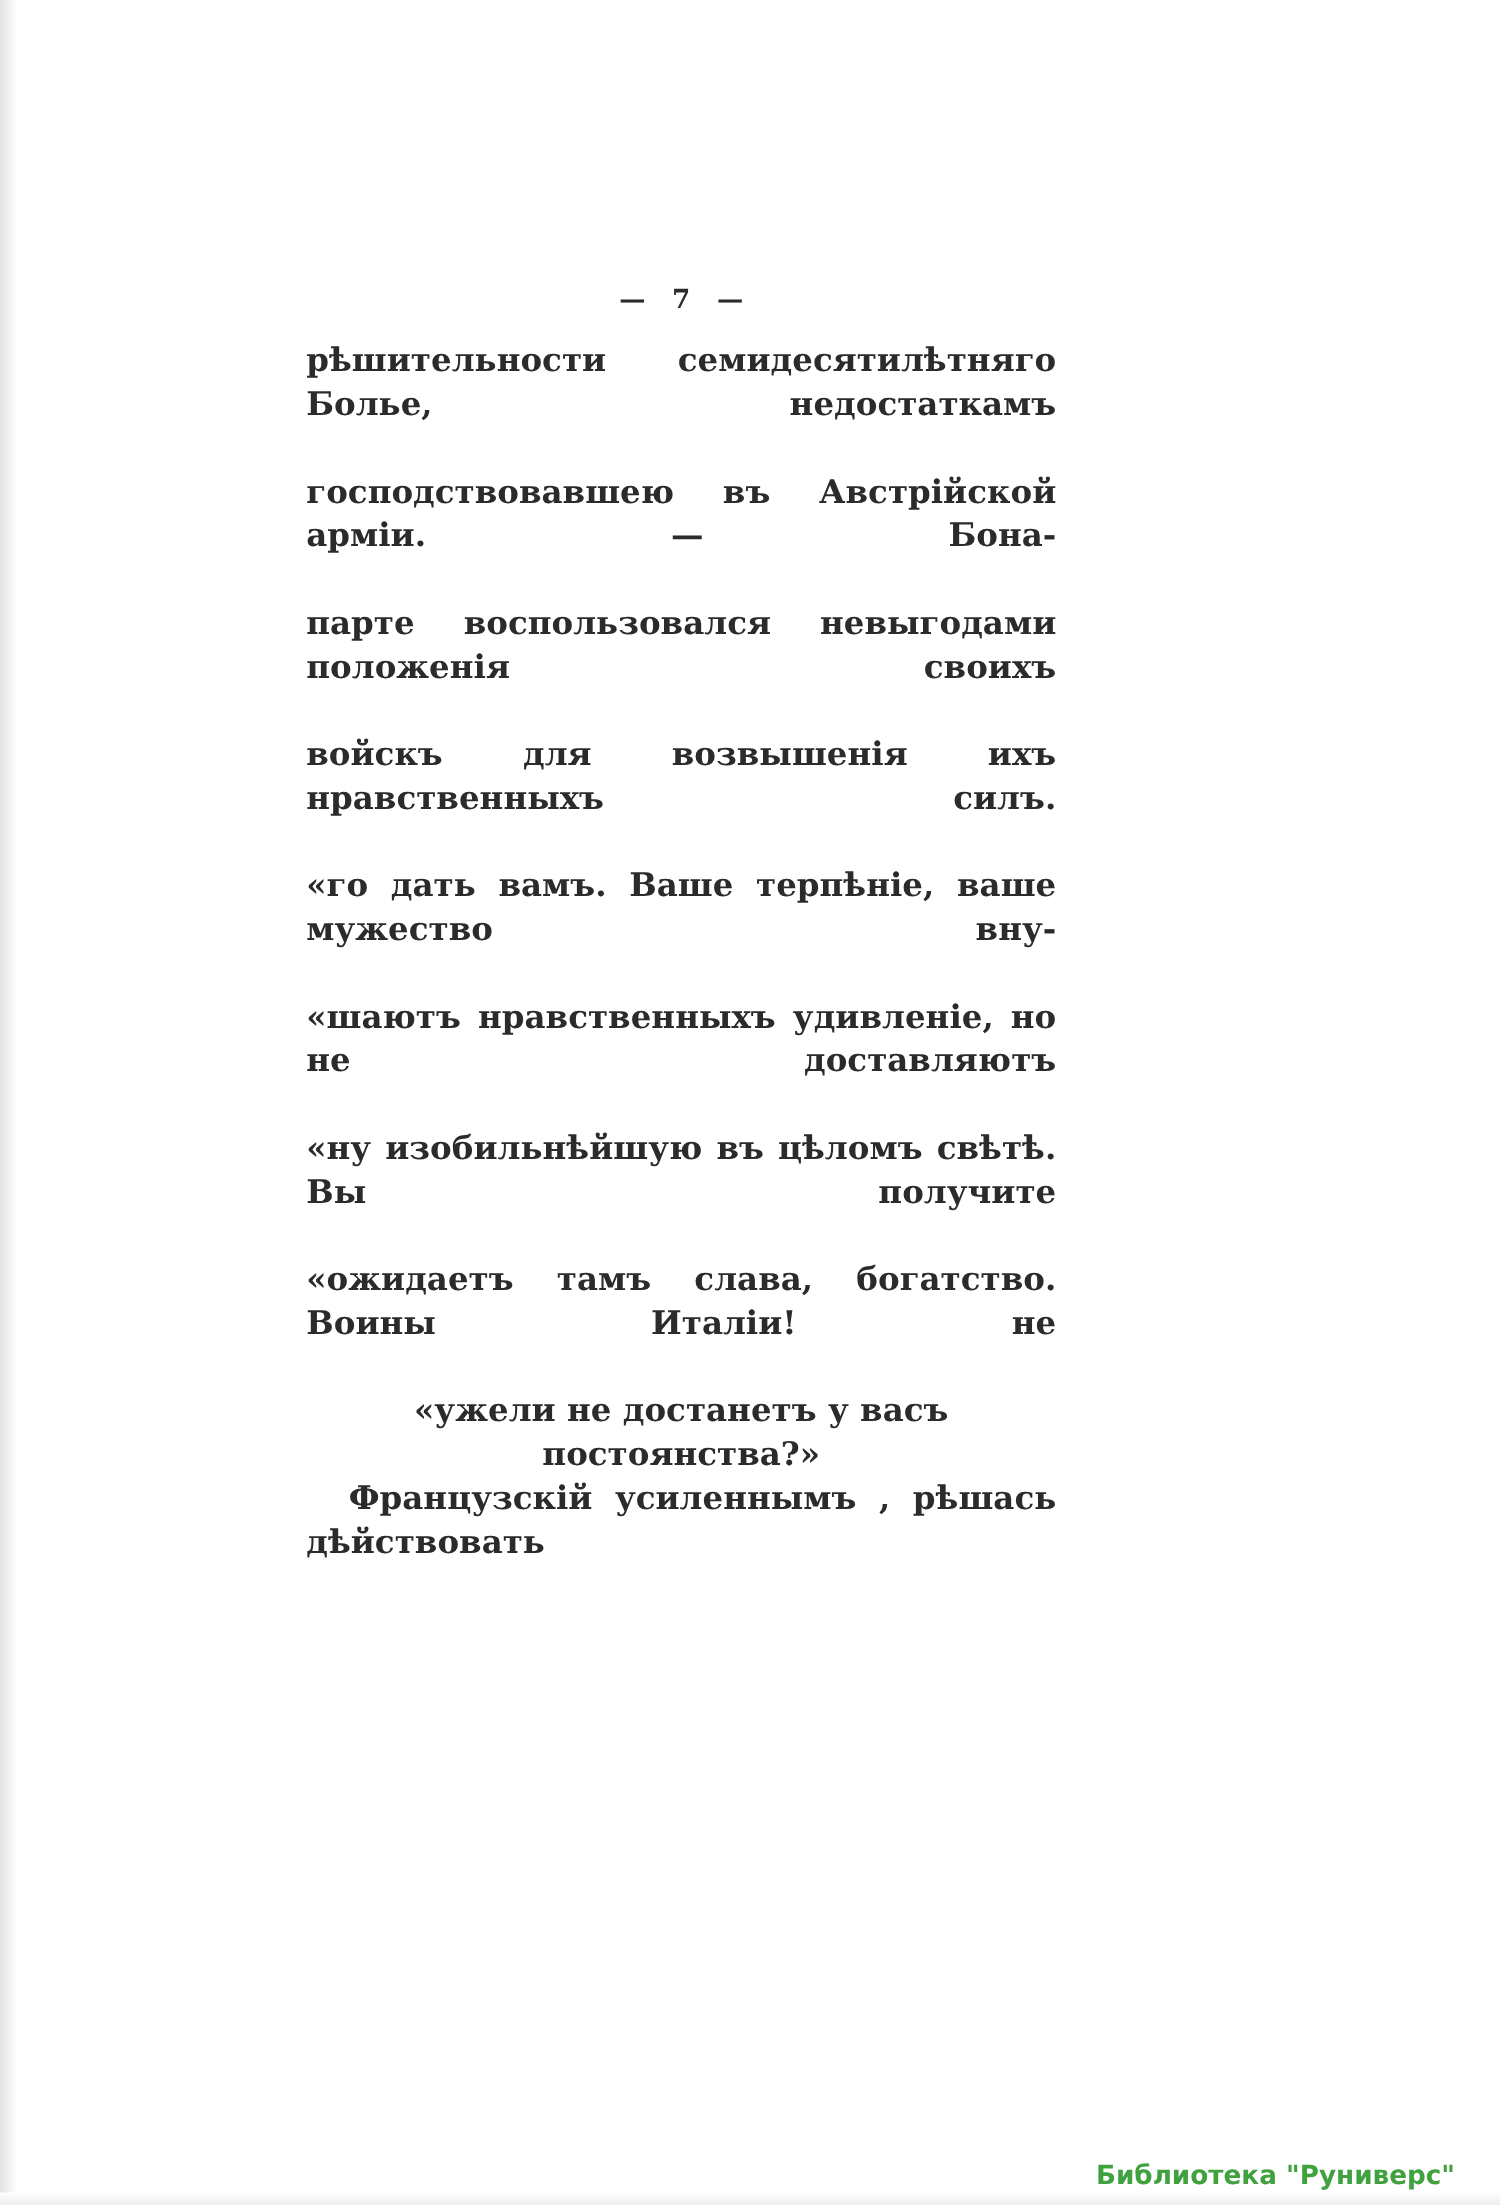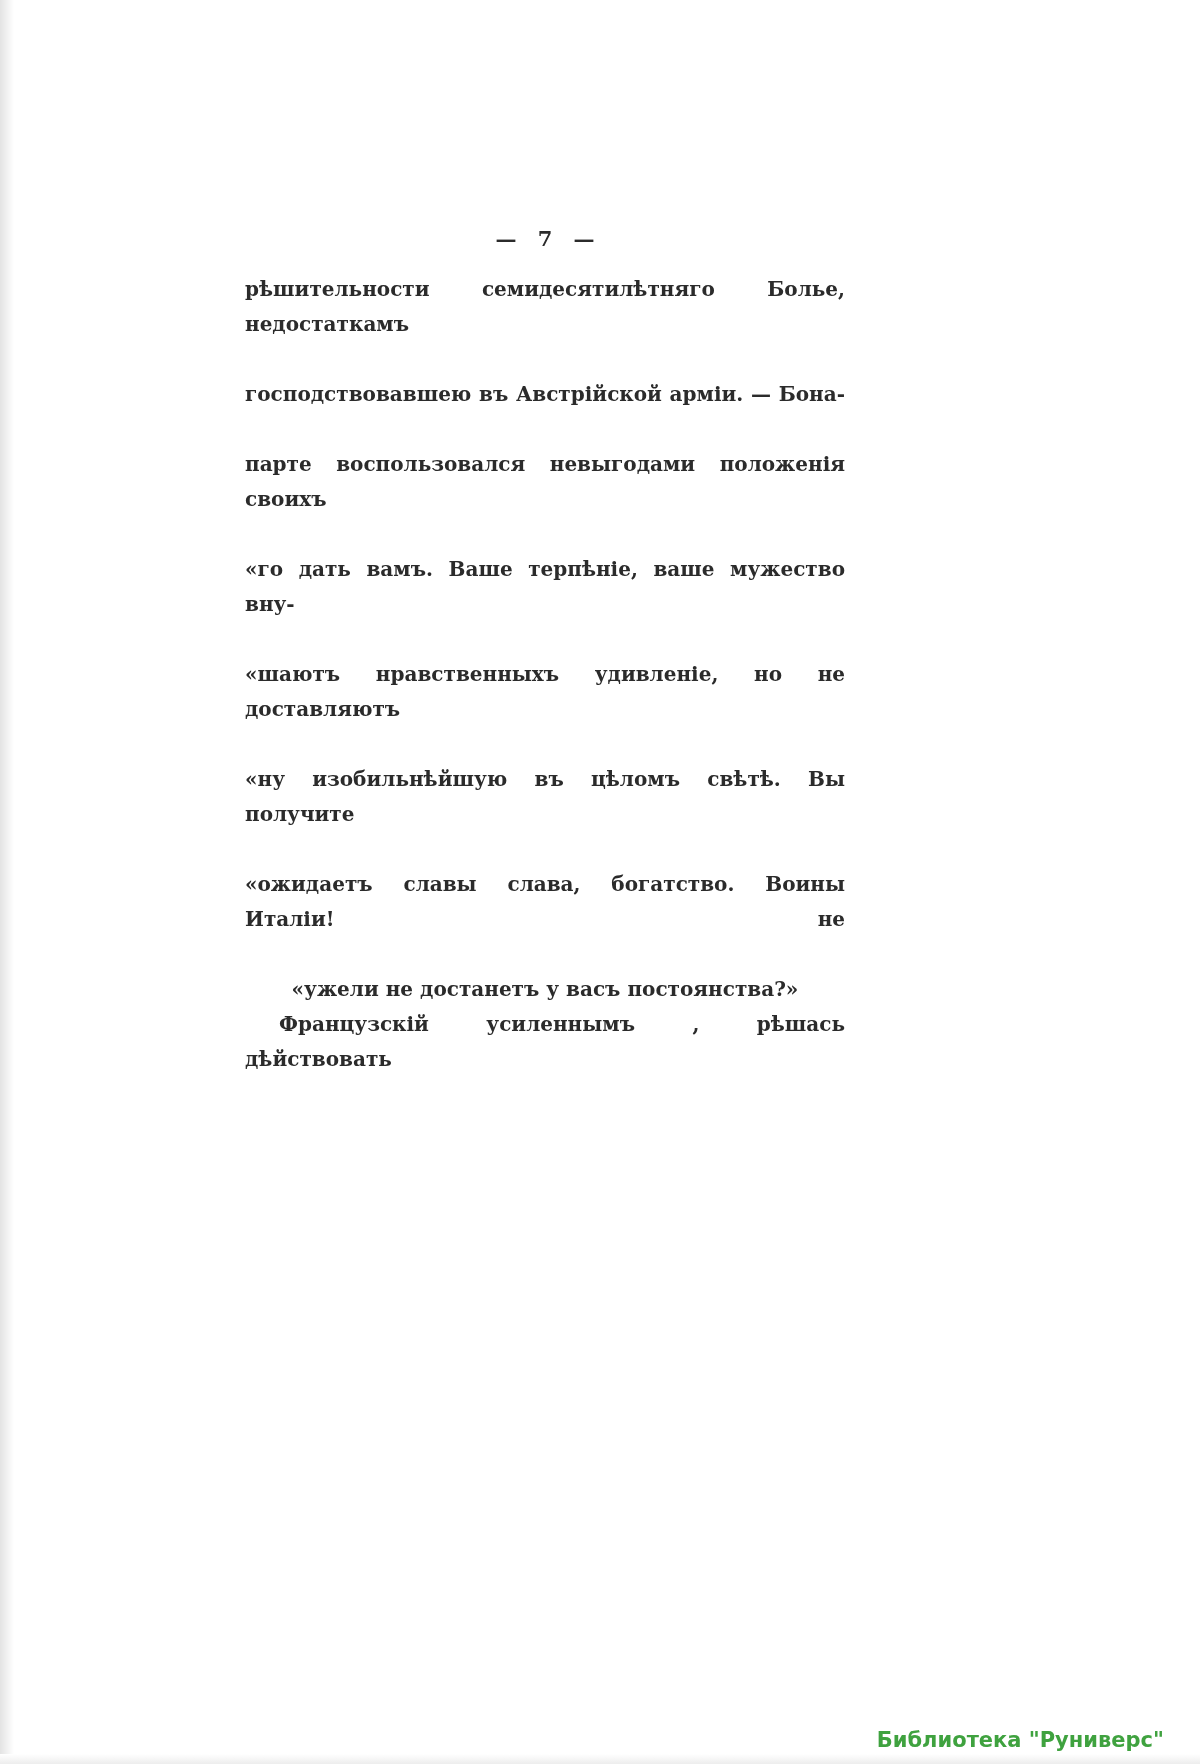--- a/index.html
+++ b/index.html
@@ -40,21 +40,21 @@
   .text-block {
     position: absolute;
     top: 272px;
     left: 245px;
     width: 600px;
   }
   .paragraph {
     margin: 0;
   }
   .line {
-    font-size: 20px;
+    font-size: 26px;
     line-height: 35px;
     font-weight: 600;
     text-align: justify;
     white-space: normal;
   }
   .line.justify::after {
     content: "";
     display: inline-block;
     width: 100%;
     height: 0;
@@ -81,24 +81,25 @@
 <div class="scan-edge-left"></div>
 <div class="scan-edge-bottom"></div>
 
 <div class="page-number">— 7 —</div>
 
 <div class="text-block">
     <div class="paragraph">
       <div class="line justify"><span>рѣшительности семидесятилѣтняго Болье, недостаткамъ</span></div>
       <div class="line justify"><span>господствовавшею въ Австрійской арміи. — Бона-</span></div>
       <div class="line justify"><span>парте воспользовался невыгодами положенія своихъ</span></div>
+      <div class="line justify"><span>войскъ для возвышенія ихъ нравственныхъ силъ.</span></div>
       <div class="line justify"><span>«го дать вамъ. Ваше терпѣніе, ваше мужество вну-</span></div>
       <div class="line justify"><span>«шаютъ нравственныхъ удивленіе, но не доставляютъ</span></div>
       <div class="line justify"><span>«ну изобильнѣйшую въ цѣломъ свѣтѣ. Вы получите</span></div>
-      <div class="line justify"><span>«ожидаетъ славы слава, богатство. Воины Италіи! не</span></div>
+      <div class="line justify"><span>«ожидаетъ тамъ слава, богатство. Воины Италіи! не</span></div>
       <div class="line nojustify"><span>«ужели не достанетъ у васъ постоянства?»</span></div>
     </div>
     <div class="paragraph">
       <div class="line justify indent"><span>Французскій усиленнымъ , рѣшась дѣйствовать</span></div>
     </div>
   </div>
 
 <div class="watermark" style="color: rgb(63, 162, 63);">Библиотека "Руниверс"</div>
 
 </body></html>

